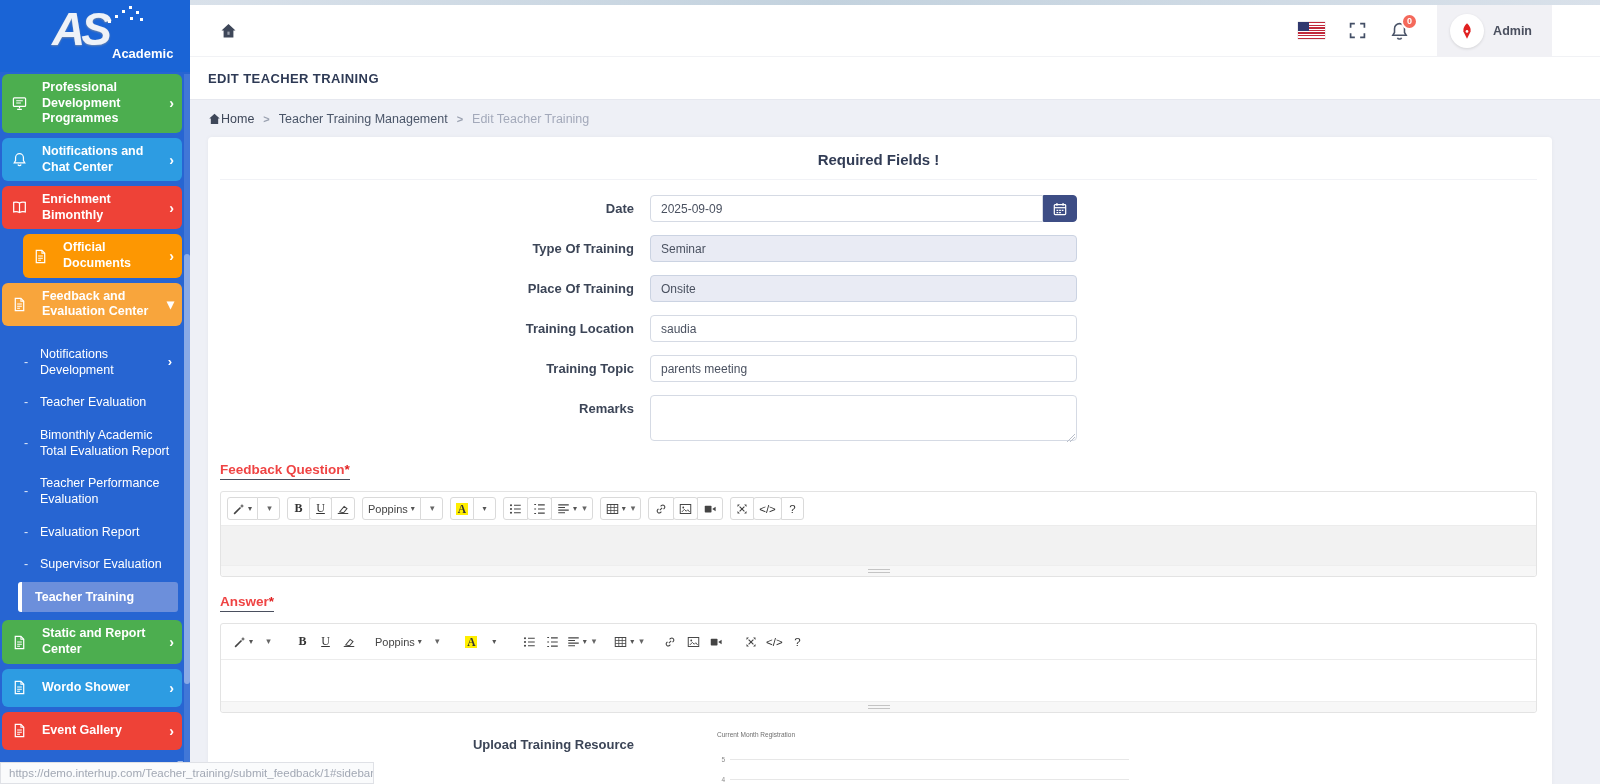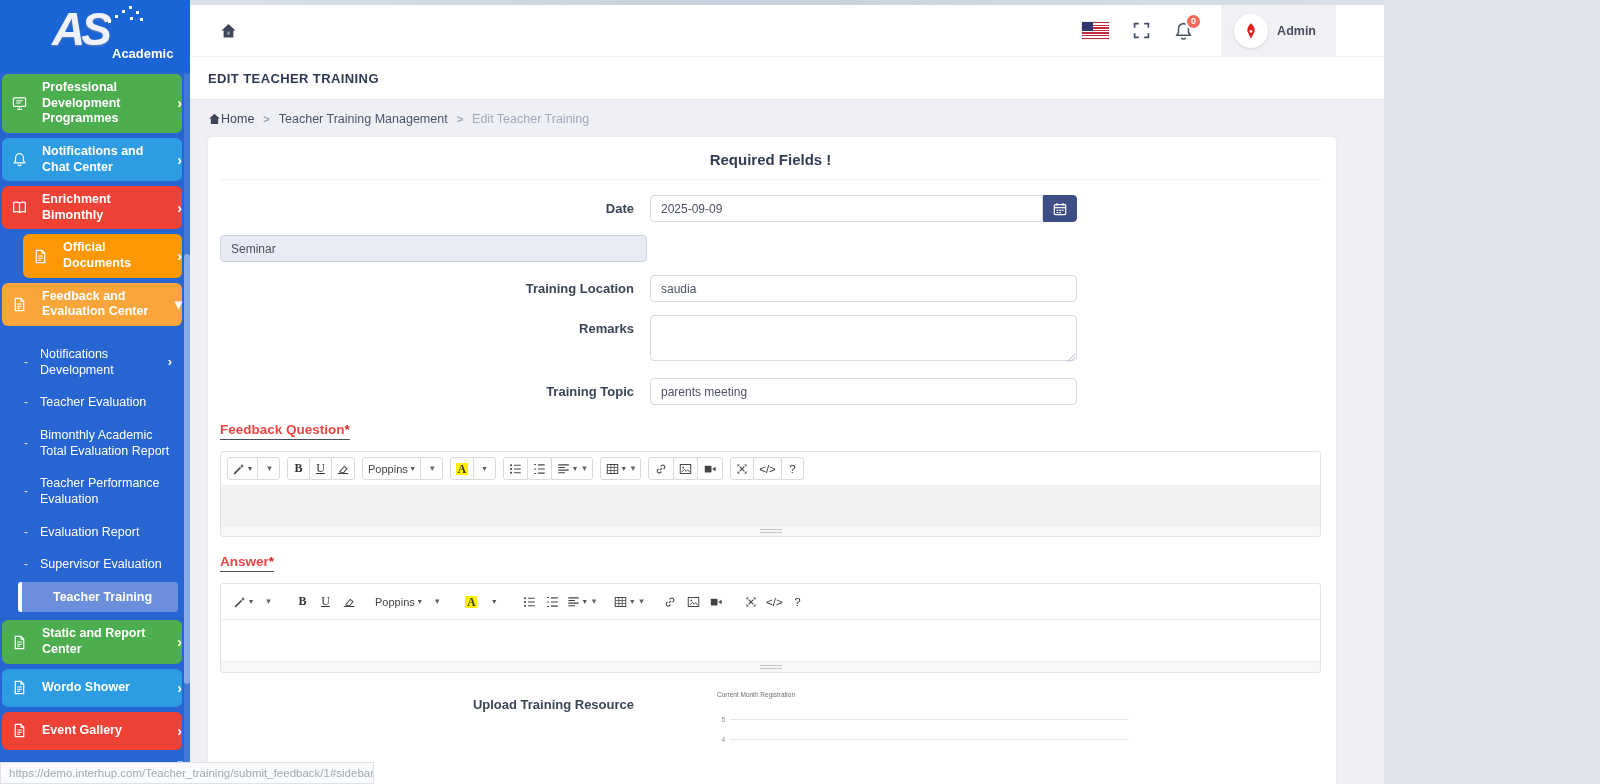--- a/index.html
+++ b/index.html
@@ -1,46 +1,46 @@
 <!DOCTYPE html>
 <html><head>
 <meta charset="utf-8">
 <style>
   html,body{margin:0;padding:0;background:#dfe3ec;}
   *{box-sizing:border-box;}
-  .screen{position:relative;width:1384px;height:784px;overflow:hidden;
+  .screen{position:relative;width:1600px;height:784px;overflow:hidden;
     font-family:"Liberation Sans",sans-serif;background:#eef0f6;}
 
   
   .sidebar{position:absolute;left:0;top:0;width:190px;height:784px;background:#2765d2;z-index:5;}
   .logo{position:relative;height:72px;background:#1a64d6;overflow:hidden;}
   .logo-as{position:absolute;left:52px;top:2px;font-size:46px;font-weight:bold;font-style:italic;
     color:#eef2f8;text-shadow:0 1px 2px #6d86ad;letter-spacing:-4px;}
   .logo-dots{position:absolute;left:106px;top:6px;width:40px;height:22px;}
   .logo-dots i{position:absolute;width:3px;height:3px;background:#fff;}
   .logo-academic{position:absolute;left:112px;top:46px;color:#fff;font-size:13px;font-weight:bold;}
   .menu{position:absolute;top:74px;left:0;right:8px;}
-  .sb-item{display:flex;align-items:center;margin:0 0 5px 2px;padding:6px 0 6px 10px;
+  .sb-item{display:flex;align-items:center;margin:0 0 5px 2px;padding:6px 8px 6px 10px;
     border-radius:6px;color:#fff;min-height:38px;}
   .sb-item .ic{flex:0 0 18px;display:flex;align-items:center;}
   .sb-item .lbl{flex:1;margin-left:12px;font-size:12.5px;font-weight:bold;line-height:1.25;}
   .sb-item .chev{font-size:14px;font-weight:bold;line-height:1;margin-left:4px;}
   .c-green{background:#4cae4f;}
   .c-blue{background:#2d9ce2;}
   .c-red{background:#ee4237;}
   .c-orange{background:#fd9702;margin-left:23px;}
   .c-amber{background:#f8a53c;}
   .submenu{padding:7px 0 2px 0;}
   .sub-item{display:flex;align-items:center;color:#fff;font-size:12.5px;font-weight:500;
     padding:8px 10px 8px 24px;line-height:1.3;}
   .sub-item .dash{width:16px;opacity:.85;}
   .sub-item .s-lbl{flex:1;}
   .sub-item .chev{font-size:13px;font-weight:bold;}
   .sub-item.active{background:#6c8fdb;border-left:4px solid #fff;border-radius:3px;
-    margin:2px 4px 6px 18px;padding:7px 8px 7px 13px;font-weight:bold;text-align:center;}
+    margin:2px 4px 6px 18px;padding:7px 8px 7px 13px;font-weight:bold;}
   .sb-track{position:absolute;right:0;top:74px;bottom:0;width:6px;background:rgba(255,255,255,.12);}
   .sb-thumb{position:absolute;right:0;top:180px;height:430px;width:6px;background:rgba(255,255,255,.38);border-radius:3px;}
   .sb-up{position:absolute;top:74px;right:8px;color:#bcd6fb;font-size:10px;line-height:10px;}
   .sb-down{position:absolute;bottom:16px;right:7px;color:#fff;font-size:11px;line-height:10px;}
   .status-url{position:absolute;left:0;bottom:0;width:374px;height:22px;background:#fafbfc;
     border:1px solid #dfe1e6;color:#a2a8b4;font-size:11.5px;line-height:20px;padding:0 8px;
     white-space:nowrap;overflow:hidden;z-index:9;}
 
   
   .main{position:absolute;left:190px;top:0;right:0;height:784px;}
@@ -354,45 +354,52 @@
                     <path d="M1.5 6.5h13" stroke="#fff" stroke-width="1.4"></path>
                     <path d="M4.5 1v3.2M11.5 1v3.2" stroke="#fff" stroke-width="1.4"></path>
                     <path d="M4 8.8h2v1.5H4zM7 8.8h2v1.5H7zM10 8.8h2v1.5h-2zM4 11.3h2v1.5H4zM7 11.3h2v1.5H7z" fill="#fff"></path>
                   </svg>
               </button>
             </div>
           </div>
         </div>
 
         <div class="frow">
+          <label class="flabel">Type Of Training</label>
           <div class="fctl">
             <input class="txt dis" type="text" disabled="" value="Seminar" style="">
           </div>
         </div>
 
+        <div class="frow">
+          <label class="flabel">Place Of Training</label>
+          <div class="fctl">
+            <input class="txt dis" type="text" disabled="" value="Onsite" style="">
+          </div>
+        </div>
 
         <div class="frow">
           <label class="flabel">Training Location</label>
           <div class="fctl">
             <input class="txt" type="text" value="saudia" style="">
+          </div>
+        </div>
+
+        <div class="frow">
+          <label class="flabel">Training Topic</label>
+          <div class="fctl">
+            <input class="txt" type="text" value="parents meeting" style="">
           </div>
         </div>
 
         <div class="frow top">
           <label class="flabel">Remarks</label>
           <div class="fctl">
             <textarea class="txt" style=""></textarea>
             <span class="resize-corner"></span>
-          </div>
-        </div>
-
-        <div class="frow">
-          <label class="flabel">Training Topic</label>
-          <div class="fctl">
-            <input class="txt" type="text" value="parents meeting" style="">
           </div>
         </div>
 
         <div class="section-label">
           <span class="ul"><span class="t">Feedback Question</span><span class="req">*</span></span>
         </div>
 
         <div class="editor sn1">
           <div class="toolbar">
             <div class="tgroup">

